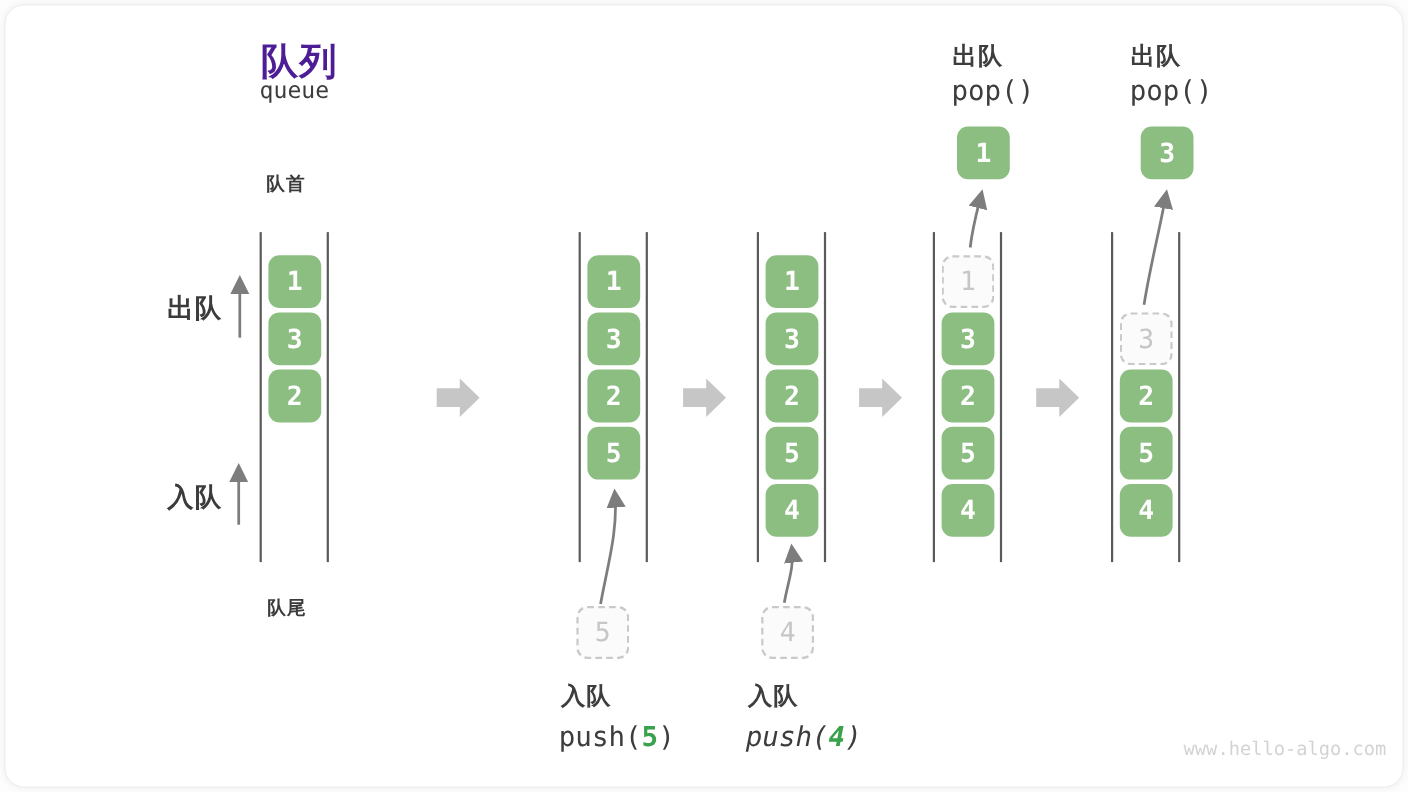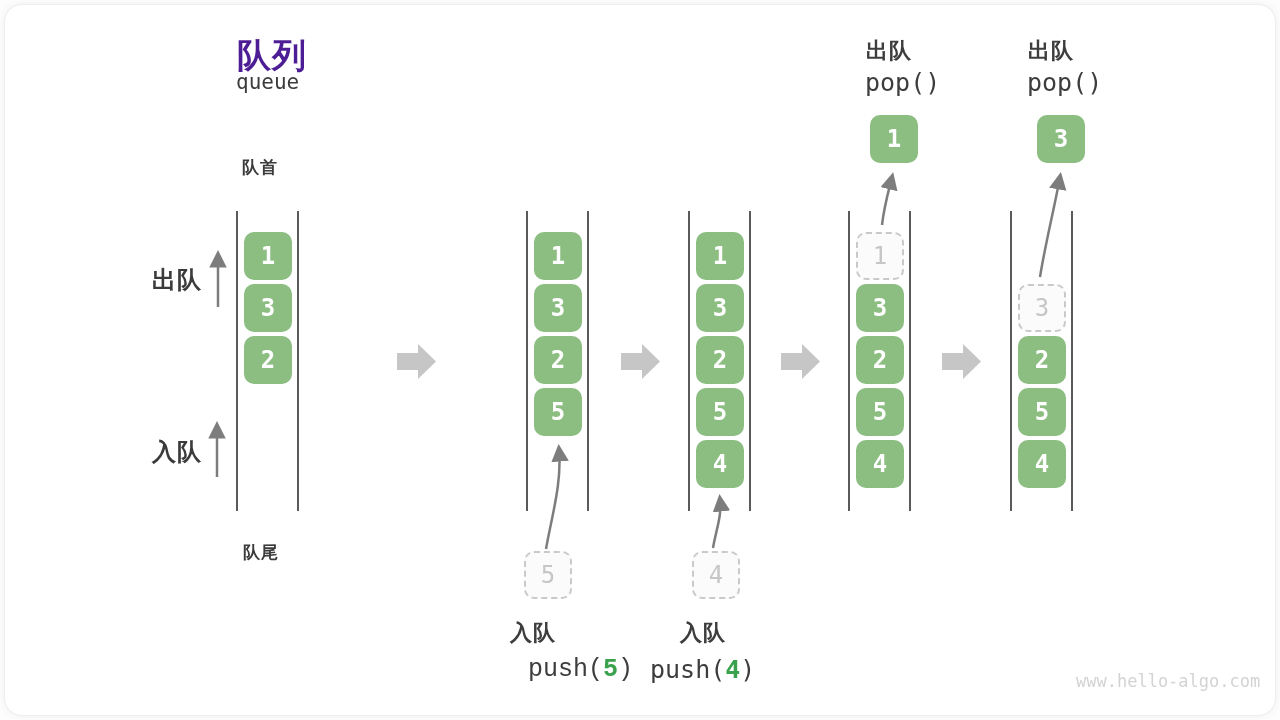--- a/index.html
+++ b/index.html
@@ -72,34 +72,34 @@
 
   <div>
     <div class="wall" style="left:526px;"></div>
     <div class="wall" style="left:587px;"></div>
     <div class="cell" style="left:534px;top:232px;">1</div>
     <div class="cell" style="left:534px;top:284px;">3</div>
     <div class="cell" style="left:534px;top:336px;">2</div>
     <div class="cell" style="left:534px;top:388px;">5</div>
     <div class="ghost" style="left:524px;top:551px;">5</div>
     <div class="abs zh-op" style="left:510px;top:618px;">入队</div>
-    <div class="abs code" style="left:528px;top:655px;font-family:Liberation Mono, monospace;"><span>push(</span><span class="arg">5</span><span>)</span></div>
+    <div class="abs code" style="left:508px;top:655px;"><span>push(</span><span class="arg">5</span><span>)</span></div>
   </div>
 
   <div>
     <div class="wall" style="left:688px;"></div>
     <div class="wall" style="left:749px;"></div>
     <div class="cell" style="left:696px;top:232px;">1</div>
     <div class="cell" style="left:696px;top:284px;">3</div>
     <div class="cell" style="left:696px;top:336px;">2</div>
     <div class="cell" style="left:696px;top:388px;">5</div>
     <div class="cell" style="left:696px;top:440px;">4</div>
     <div class="ghost" style="left:692px;top:551px;">4</div>
     <div class="abs zh-op" style="left:680px;top:618px;">入队</div>
-    <div class="abs code" style="left:650px;top:655px;"><span>push(</span><span class="arg">4</span><span>)</span></div>
+    <div class="abs code" style="left:678px;top:655px;font-style:italic;"><span>push(</span><span class="arg">4</span><span>)</span></div>
   </div>
 
   <div>
     <div class="wall" style="left:848px;"></div>
     <div class="wall" style="left:909px;"></div>
     <div class="ghost" style="left:856px;top:232px;">1</div>
     <div class="cell" style="left:856px;top:284px;">3</div>
     <div class="cell" style="left:856px;top:336px;">2</div>
     <div class="cell" style="left:856px;top:388px;">5</div>
     <div class="cell" style="left:856px;top:440px;">4</div>

